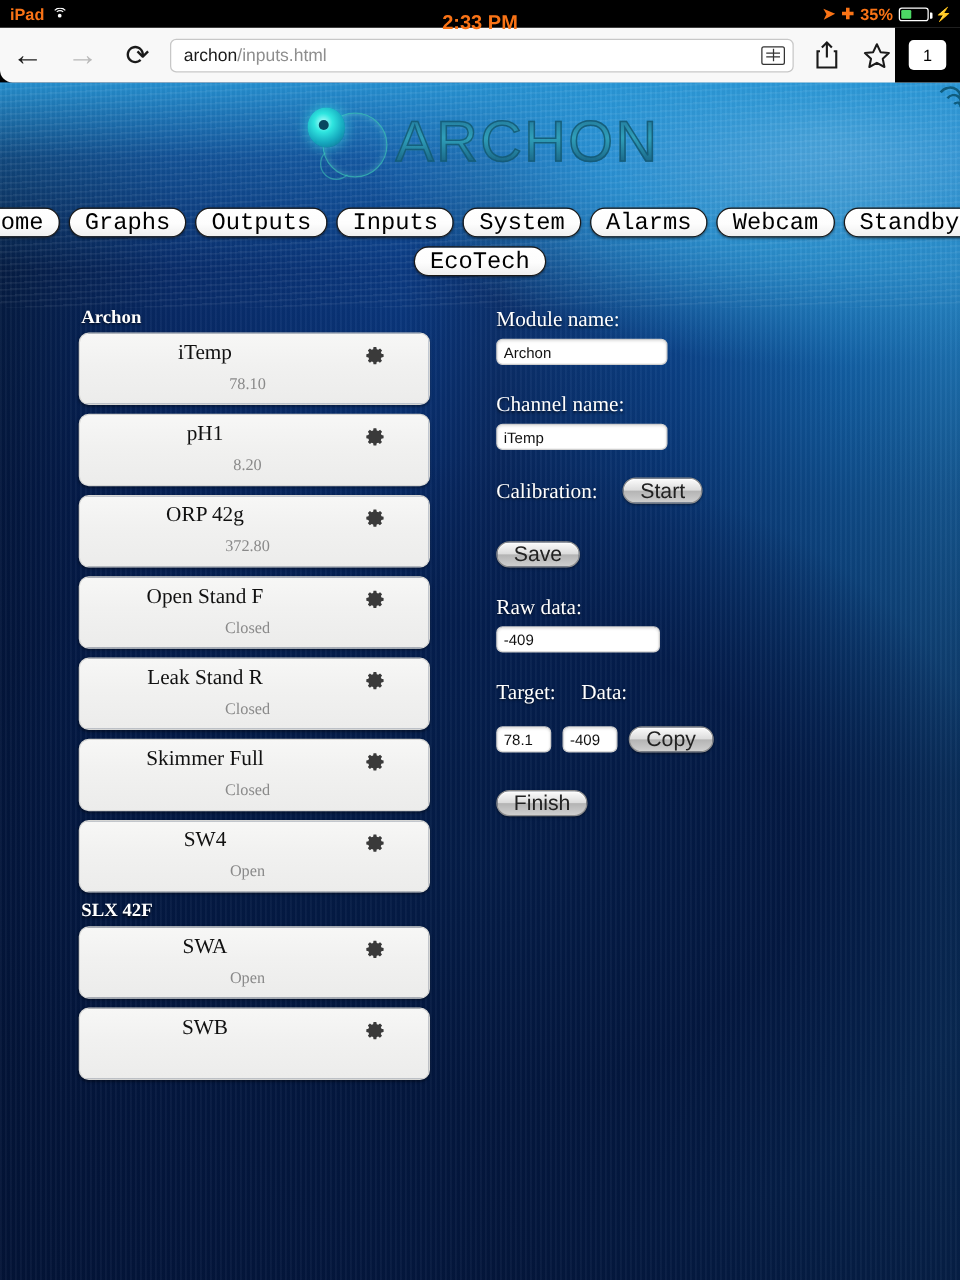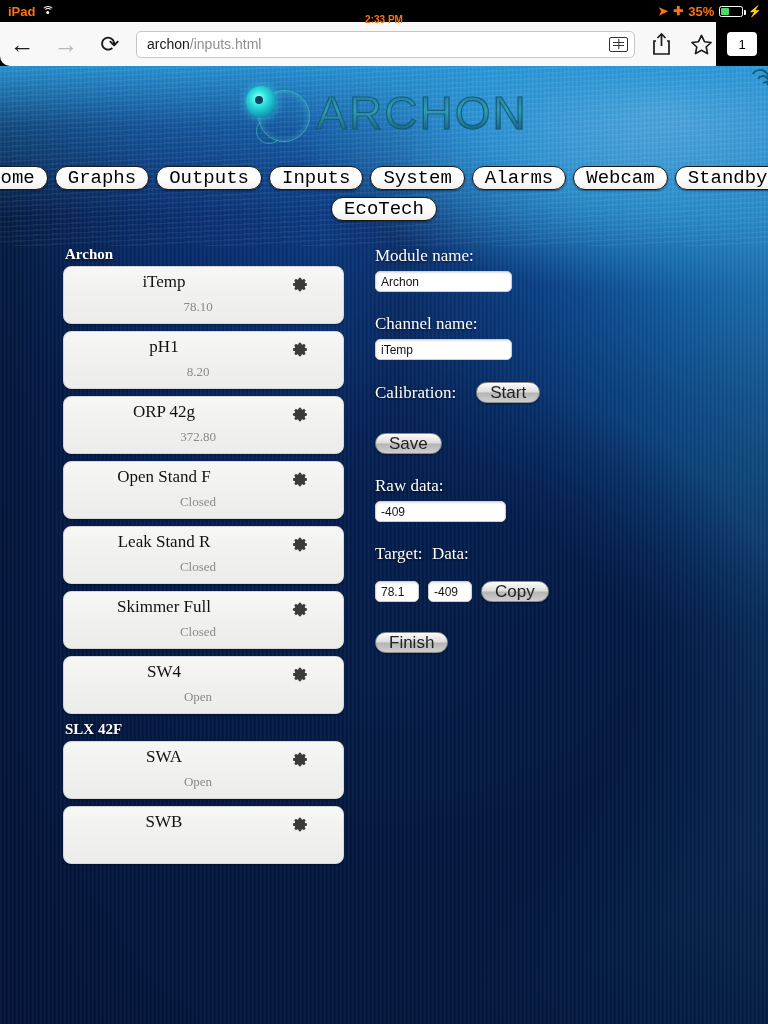--- a/index.html
+++ b/index.html
@@ -11,21 +11,21 @@
 
   
   #status-bar{
     position:absolute; top:0; left:0; width:768px; height:22px;
     background:#000; color:#f97316;
     display:flex; align-items:center;
     font-size:13px; font-weight:600;
     z-index:40;
   }
   .sb-left{ display:flex; align-items:center; gap:6px; padding-left:8px; }
-  .sb-center{ position:absolute; left:0; width:768px; text-align:center; font-size:10px;margin-top:16px; }
+  .sb-center{ position:absolute; left:0; width:768px; text-align:center; font-size:16px;margin-top:16px; }
   .sb-right{ margin-left:auto; display:flex; align-items:center; gap:5px; padding-right:6px; }
   .wifi-ico{ width:13px; height:11px; position:relative; display:inline-block; }
   .wifi-ico i{ position:absolute; left:50%; transform:translateX(-50%); border:1.6px solid #fff;
       border-bottom-color:transparent; border-left-color:transparent; border-right-color:transparent;
       border-radius:50%; }
   .wifi-ico i:nth-child(1){ width:13px; height:13px; top:0; }
   .wifi-ico i:nth-child(2){ width:8px;  height:8px;  top:2.5px; }
   .wifi-ico i:nth-child(3){ width:3.5px;height:3.5px;top:5px; background:#fff; border-radius:50%; border:none; }
   .loc-ico{ font-size:12px; transform:rotate(-2deg); }
   .bt-ico{ font-size:12px; }
@@ -176,21 +176,21 @@
   .chan-value{
     position:absolute; left:0; top:32px; width:200px; text-align:center;
     font-family:"Liberation Serif", serif; font-size:13px; color:#8a8a8a;margin-left:34px;
   }
   .gear{
     position:absolute; right:34px; top:9px; width:17px; height:17px;
     color:#3a3a3a;
   }
 
   
-  #right-col{ position:absolute; left:375px; top:180px; width:330px; }
+  #right-col{ position:absolute; left:397px; top:180px; width:330px; }
   .field-label{
     font-family:"Liberation Serif", serif; font-size:17px; color:#fff;
     text-shadow:0 1px 2px rgba(0,0,0,.6);
     margin-bottom:5px;
   }
   .txt-input{
     display:block; height:21px; background:#fff;
     border:1px solid #cfcfcf; border-radius:5px;
     font-family:"Liberation Sans", sans-serif; font-size:12px; color:#111;
     padding:0 5px; box-shadow:inset 0 1px 2px rgba(0,0,0,.12);
@@ -204,21 +204,21 @@
   .btn{
     display:inline-flex; align-items:center; justify-content:center;
     height:21px; padding:0 13px;
     background:linear-gradient(180deg,#fcfcfc 0%,#dcdcdc 48%,#b4b4b4 52%,#cfcfcf 100%);
     border:1px solid #8d8d8d; border-radius:11px;
     font-family:"Liberation Sans", sans-serif; font-size:17px; color:#222;
     box-shadow:0 1px 2px rgba(0,0,0,.4), inset 0 1px 0 rgba(255,255,255,.8);
   }
   .calib-row{ display:flex; align-items:center; gap:20px; }
   .calib-row .field-label{ margin-bottom:0; }
-  .tgt-labels{ display:flex; gap:13px; margin-bottom:5px; }
+  .tgt-labels{ display:flex; gap:24px; margin-bottom:5px; }
 </style>
 </head>
 <body>
 
 <div id="status-bar">
   <div class="sb-left">
     <span>iPad</span>
     <span class="wifi-ico">
         <i></i>
         <i></i>

